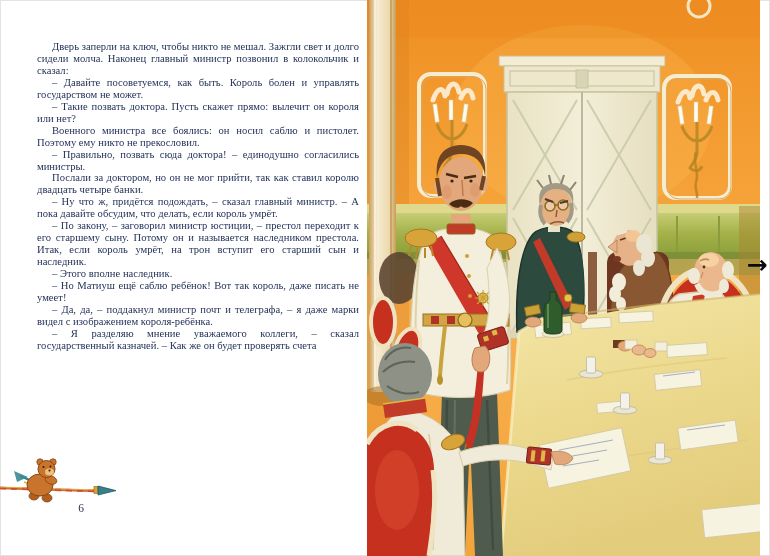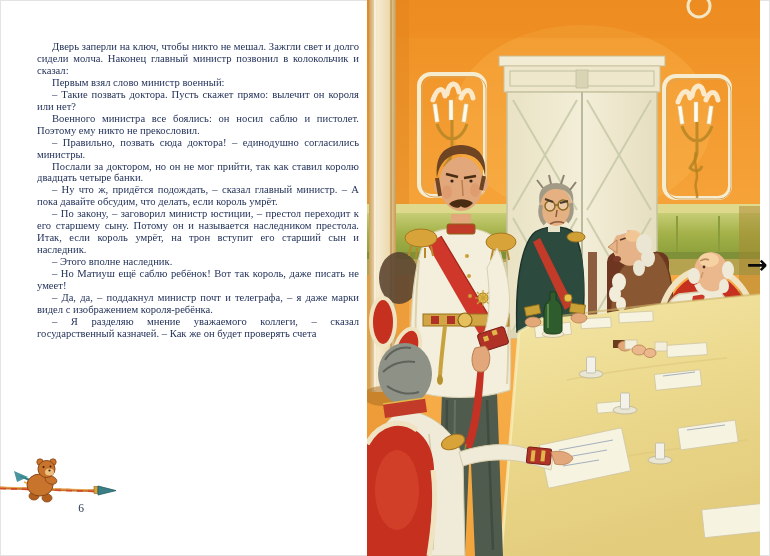--- a/index.html
+++ b/index.html
@@ -32,21 +32,21 @@
   }
 </style>
 </head>
 <body>
 
 <div class="spread">
 
   <div class="page page-left">
     <div class="text-block">
       <p>Дверь заперли на ключ, чтобы никто не мешал. Зажгли свет и долго сидели молча. Наконец главный министр позвонил в колокольчик и сказал:</p>
-      <p>Первым взял слово министр военный:</p>
+      <p>– Давайте посоветуемся, как быть. Король болен и управлять государством не может.</p>
       <p>– Такие позвать доктора. Пусть скажет прямо: вылечит он короля или нет?</p>
       <p>Военного министра все боялись: он носил саблю и пистолет. Поэтому ему никто не прекословил.</p>
       <p>– Правильно, позвать сюда доктора! – единодушно согласились министры.</p>
       <p>Послали за доктором, но он не мог прийти, так как ставил королю двадцать четыре банки.</p>
       <p>– Ну что ж, придётся подождать, – сказал главный министр. – А пока давайте обсудим, что делать, если король умрёт.</p>
       <p>– По закону, – заговорил министр юстиции, – престол переходит к его старшему сыну. Потому он и называется наследником престола. Итак, если король умрёт, на трон вступит его старший сын и наследник.</p>
       <p>– Этого вполне наследник.</p>
       <p>– Но Матиуш ещё саблю ребёнок! Вот так король, даже писать не умеет!</p>
       <p>– Да, да, – поддакнул министр почт и телеграфа, – я даже марки видел с изображением короля-ребёнка.</p>
       <p>– Я разделяю мнение уважаемого коллеги, – сказал государственный казначей. – Как же он будет проверять счета</p>

